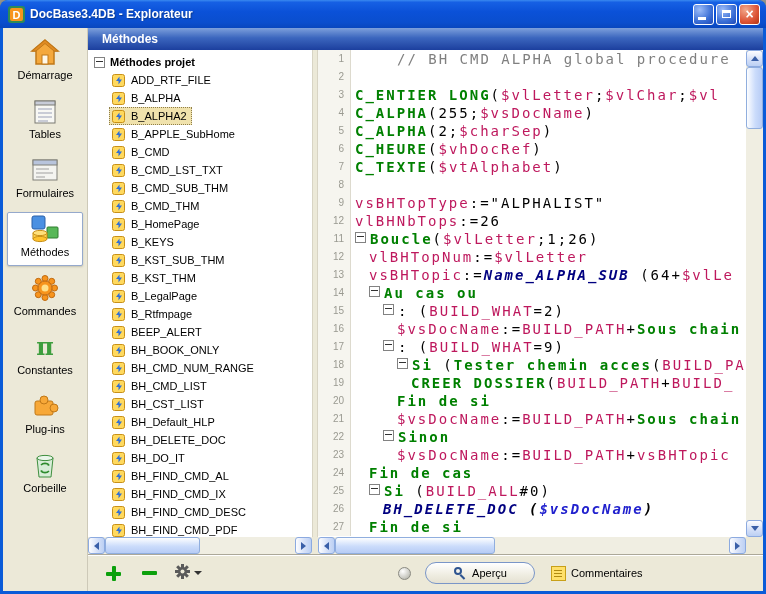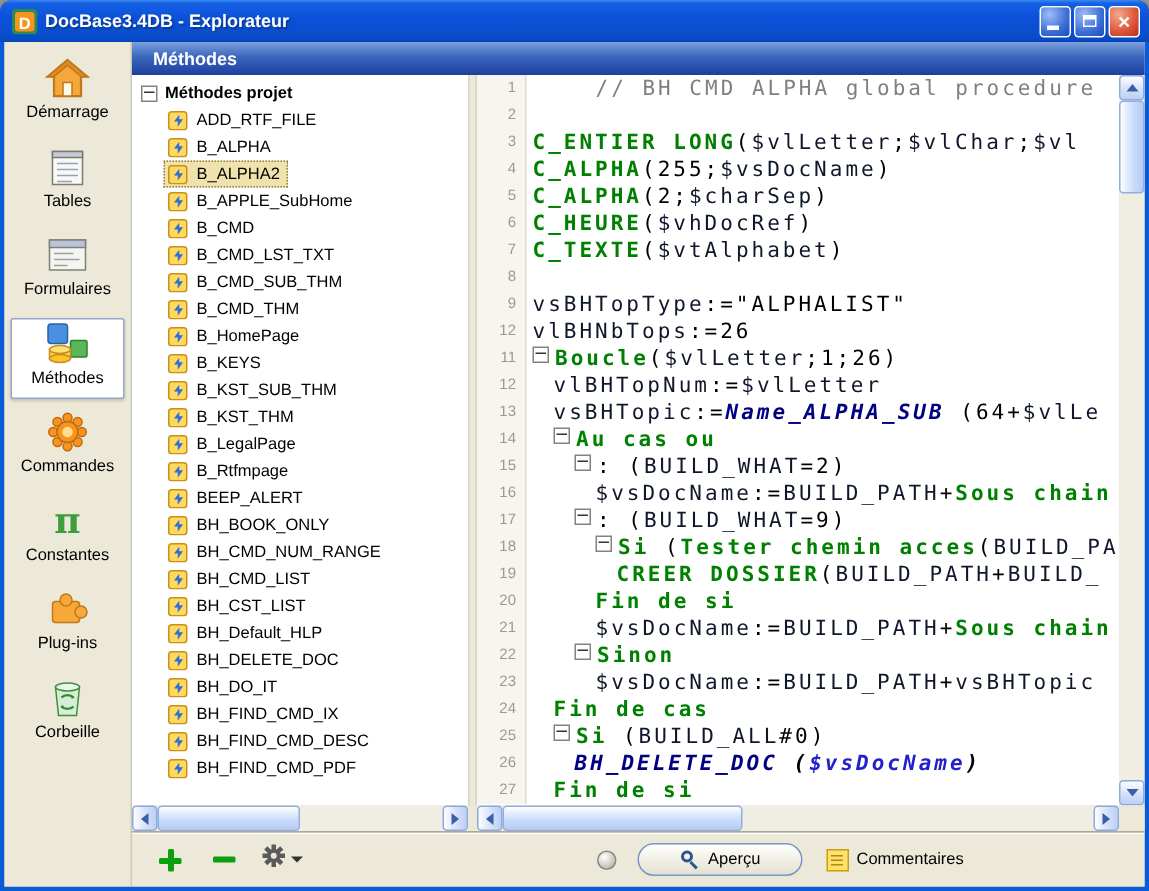--- a/index.html
+++ b/index.html
@@ -44,21 +44,21 @@
 
   .splitter{position:absolute;left:224px;top:22px;width:6px;height:504px;background:#ECE9D8;border-left:1px solid #D8D4C4;border-right:1px solid #D8D4C4;box-sizing:border-box;}
 
   .editor{position:absolute;left:230px;right:17px;top:22px;height:487px;background:#fff;overflow:hidden;}
   .cl{display:flex;height:18px;line-height:18px;white-space:pre;}
   .ln{flex:none;width:26px;padding-right:6px;text-align:right;color:#9A9A91;background:#F6F5EF;border-right:1px solid #DDDACE;font-size:10px;line-height:18px;}
   .ct{flex:1;font-family:"DejaVu Sans Mono",monospace;font-size:14px;letter-spacing:2px;line-height:18px;}
   .ct .fold{margin-right:4px;vertical-align:1px;letter-spacing:0;}
   .sg-cm{color:#808080;}
   .sg-kw{color:#008000;font-weight:bold;}
-  .sg-v{color:#0f172a;}
+  .sg-v{color:#be185d;}
   .sg-p{color:#000;}
   .sg-s{color:#000;}
   .sg-m{color:#000080;font-weight:bold;font-style:italic;}
   .sg-mi{color:#000;font-weight:bold;font-style:italic;}
   .sg-mv{color:#2121CE;font-weight:bold;font-style:italic;}
 
   
   .vscroll{position:absolute;right:0;top:22px;width:17px;height:487px;background:#F0EEE2;}
   .hrow{position:absolute;left:0;right:0;top:509px;height:17px;background:#ECE9D8;}
   .hscroll{position:absolute;top:0;height:17px;background:#F0EEE2;}
@@ -427,20 +427,29 @@
               <span class="t-label">BH_DELETE_DOC</span>
             </div>
             <div class="tree-item">
               <span class="m-icon">
                 <svg width="14" height="13" viewBox="0 0 14 13">
                   <rect x="0.5" y="0.5" width="12" height="12" rx="2" fill="#FFD95E" stroke="#C89018"></rect>
                   <path d="M4 7 L7.5 2.5 L7.5 5.5 L10 5.5 L6.5 10.5 L6.5 7 Z" fill="#2F6FD8"></path>
                 </svg>
               </span>
               <span class="t-label">BH_DO_IT</span>
+            </div>
+            <div class="tree-item">
+              <span class="m-icon">
+                <svg width="14" height="13" viewBox="0 0 14 13">
+                  <rect x="0.5" y="0.5" width="12" height="12" rx="2" fill="#FFD95E" stroke="#C89018"></rect>
+                  <path d="M4 7 L7.5 2.5 L7.5 5.5 L10 5.5 L6.5 10.5 L6.5 7 Z" fill="#2F6FD8"></path>
+                </svg>
+              </span>
+              <span class="t-label">BH_FIND_CMD_AL</span>
             </div>
             <div class="tree-item">
               <span class="m-icon">
                 <svg width="14" height="13" viewBox="0 0 14 13">
                   <rect x="0.5" y="0.5" width="12" height="12" rx="2" fill="#FFD95E" stroke="#C89018"></rect>
                   <path d="M4 7 L7.5 2.5 L7.5 5.5 L10 5.5 L6.5 10.5 L6.5 7 Z" fill="#2F6FD8"></path>
                 </svg>
               </span>
               <span class="t-label">BH_FIND_CMD_IX</span>
             </div>

